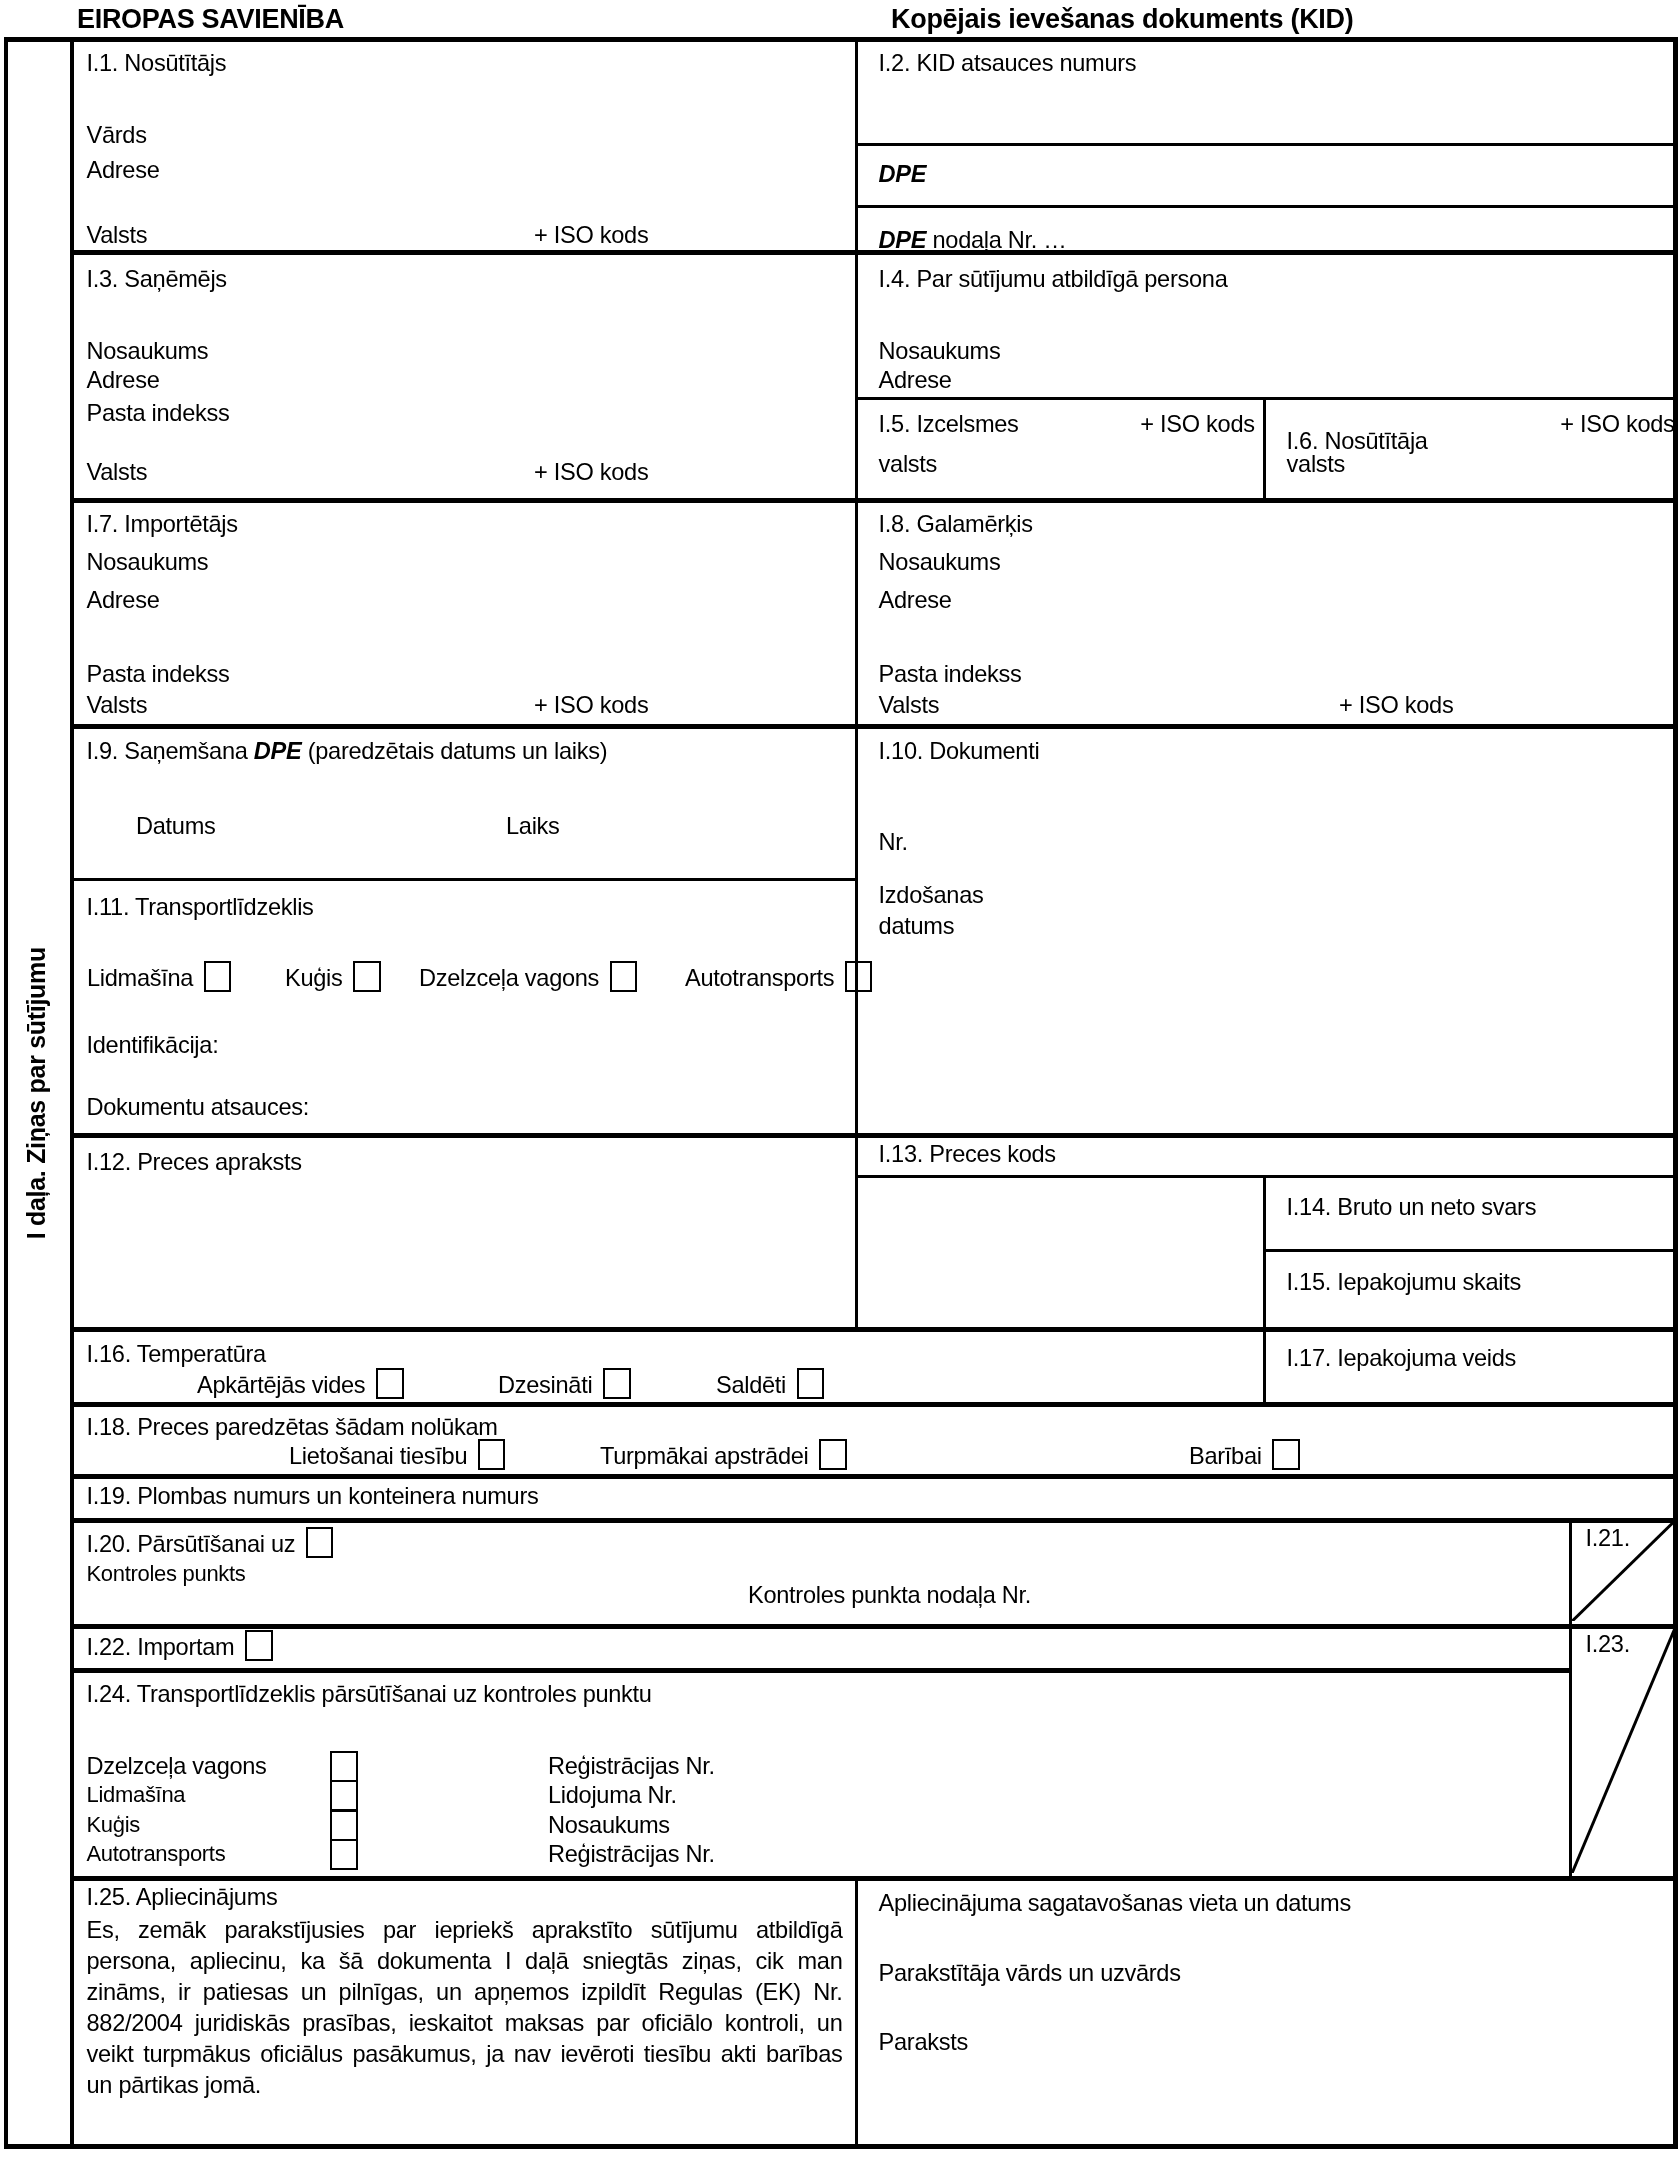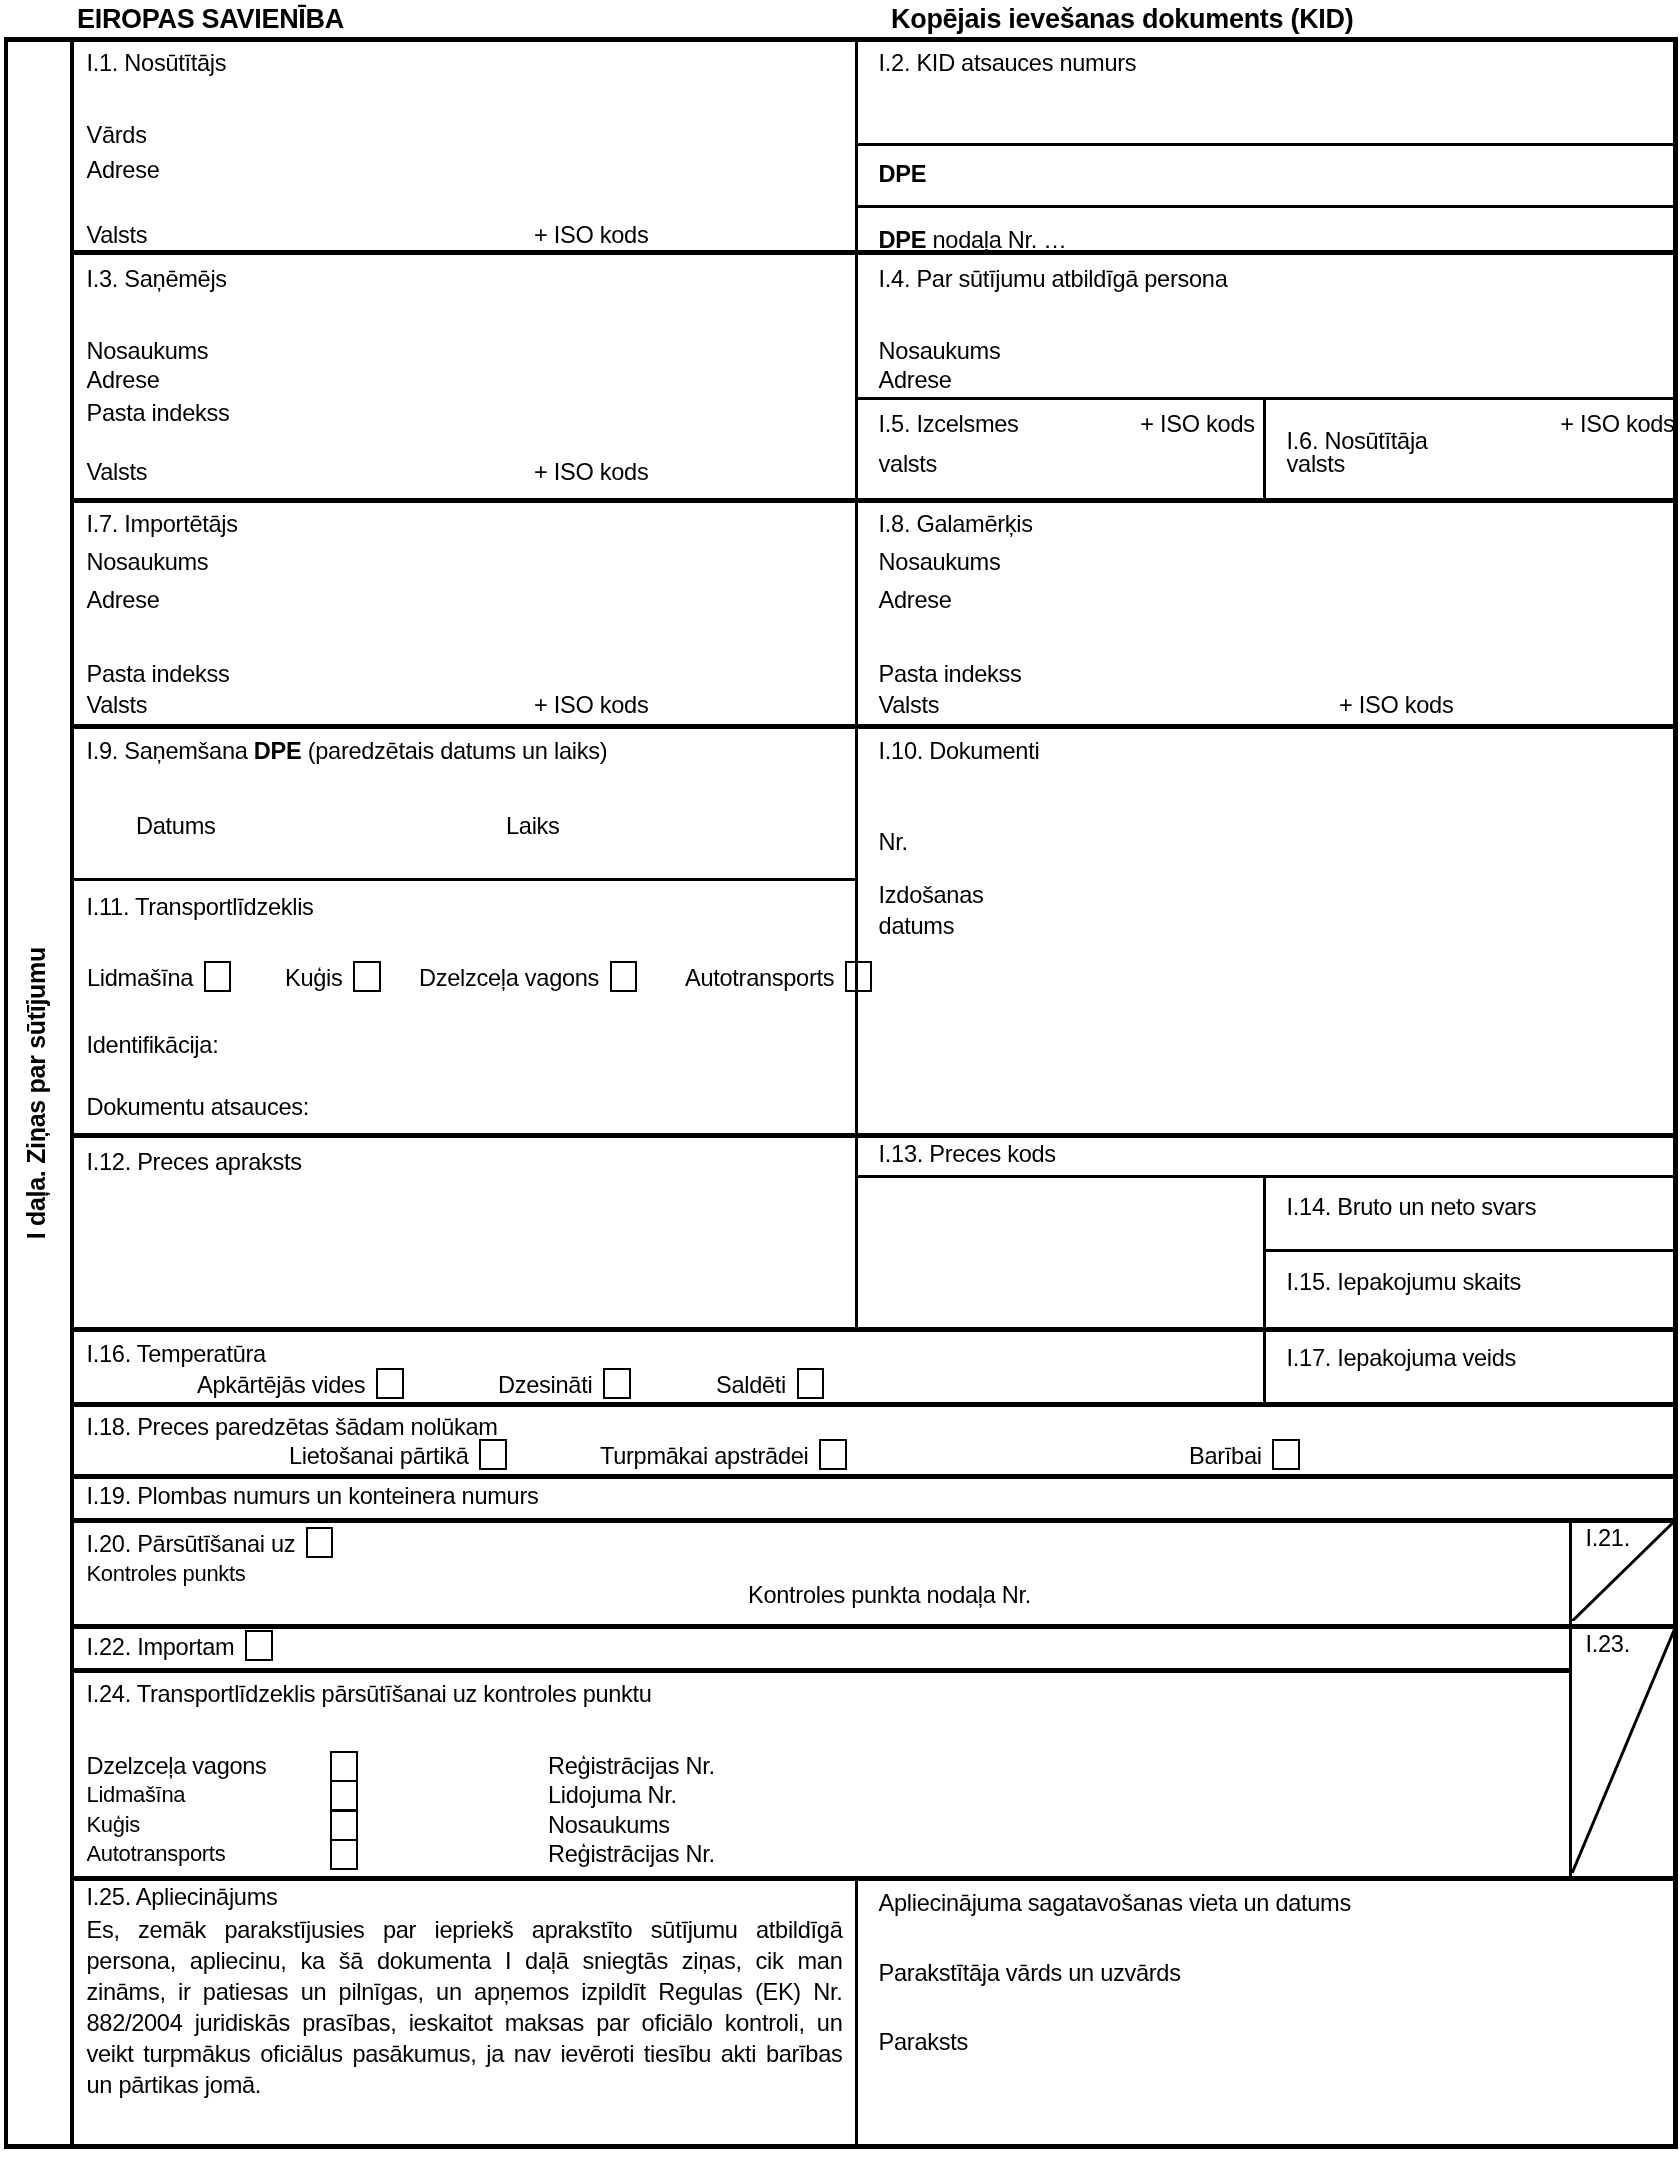--- a/index.html
+++ b/index.html
@@ -7,21 +7,21 @@
         font-family:"Liberation Sans", sans-serif;font-size:23.6px;letter-spacing:-0.3px;}
   .hl,.vl{position:absolute;background:#000}
   .hl{height:4.7px}
   .hl.thin{height:2.9px}
   .vl{width:3.5px}
   .vl.thin{width:2.9px}
   .box{position:absolute}
   .t{position:absolute;white-space:nowrap;line-height:28px}
   .wrap{white-space:normal}
   .it{}
-  .bi{font-weight:bold}
+  .bi{font-style:italic;font-weight:bold}
   .hdr{position:absolute;font-weight:bold;font-size:27px;white-space:nowrap}
   .cb{display:inline-block;width:23.6px;height:27px;border:2.9px solid #000;vertical-align:-5.9px;margin-left:10.6px}
   .cb-col{position:absolute;width:23.6px;height:27px;border:2.9px solid #000;margin:0}
   .sidebar{position:absolute;left:3.5px;top:37px;width:66px;height:2112px;display:flex;align-items:center;justify-content:center}
   .sidebar span{writing-mode:vertical-rl;transform:rotate(180deg);font-weight:bold;font-size:25px;white-space:nowrap}
   .diag{position:absolute}
   .body-text{position:absolute;white-space:normal;text-align:justify;line-height:31px}
 </style>
 </head>
 <body>
@@ -177,21 +177,21 @@
     <div class="t" style="left:428px;top:41px"><span>Dzesināti</span><span class="cb"></span></div>
     <div class="t" style="left:646px;top:41px"><span>Saldēti</span><span class="cb"></span></div>
   </div>
 
   <div class="box" style="left:1263px;top:1327px;width:414px;height:75px">
     <div class="t" style="left:23.6px;top:16.5px">I.17. Iepakojuma veids</div>
   </div>
 
   <div class="box" style="left:70px;top:1402px;width:1581px;height:71px">
     <div class="t" style="left:16.5px;top:10.6px">I.18. Preces paredzētas šādam nolūkam</div>
-    <div class="t" style="left:219px;top:37px"><span>Lietošanai pārtikā</span><span class="cb"></span></div>
+    <div class="t" style="left:219px;top:37px"><span>Lietošanai tiesību</span><span class="cb"></span></div>
     <div class="t" style="left:530px;top:37px"><span>Turpmākai apstrādei</span><span class="cb"></span></div>
     <div class="t" style="left:1119px;top:37px"><span>Barībai</span><span class="cb"></span></div>
   </div>
 
   <div class="box" style="left:70px;top:1474px;width:1607px;height:44px">
     <div class="t" style="left:16.5px;top:8.3px">I.19. Plombas numurs un konteinera numurs</div>
   </div>
 
   <div class="box" style="left:70px;top:1518px;width:1499px;height:134px">
     <div class="t" style="left:16.5px;top:8.8px"><span>I.20. Pārsūtīšanai uz</span><span class="cb"></span></div>

